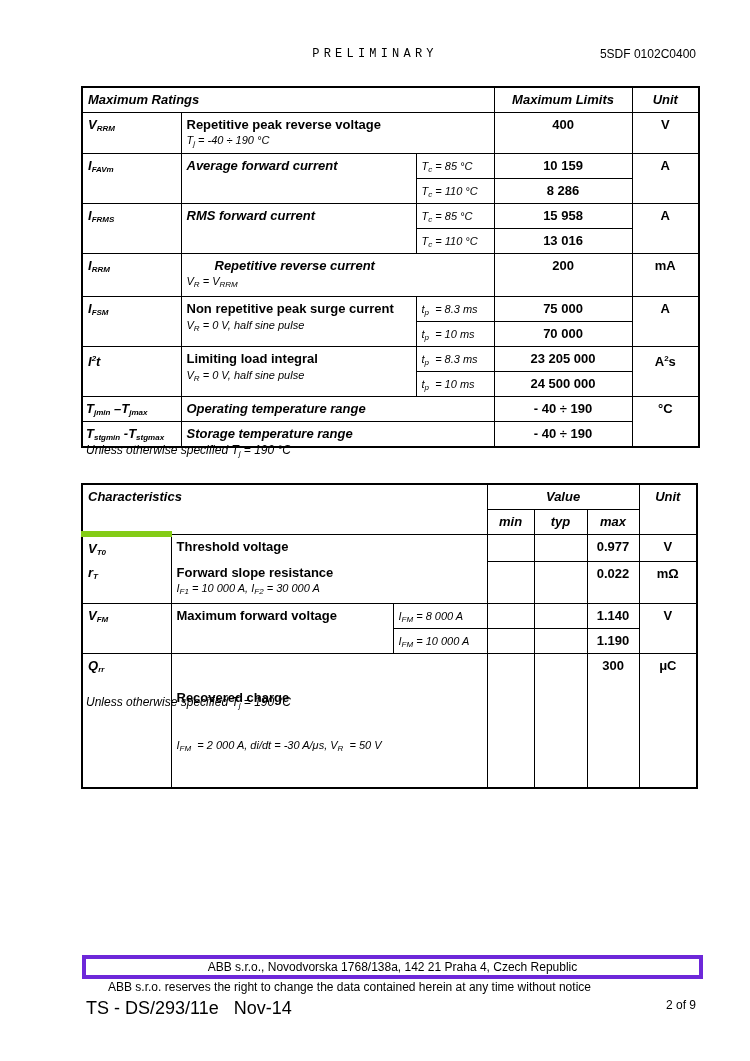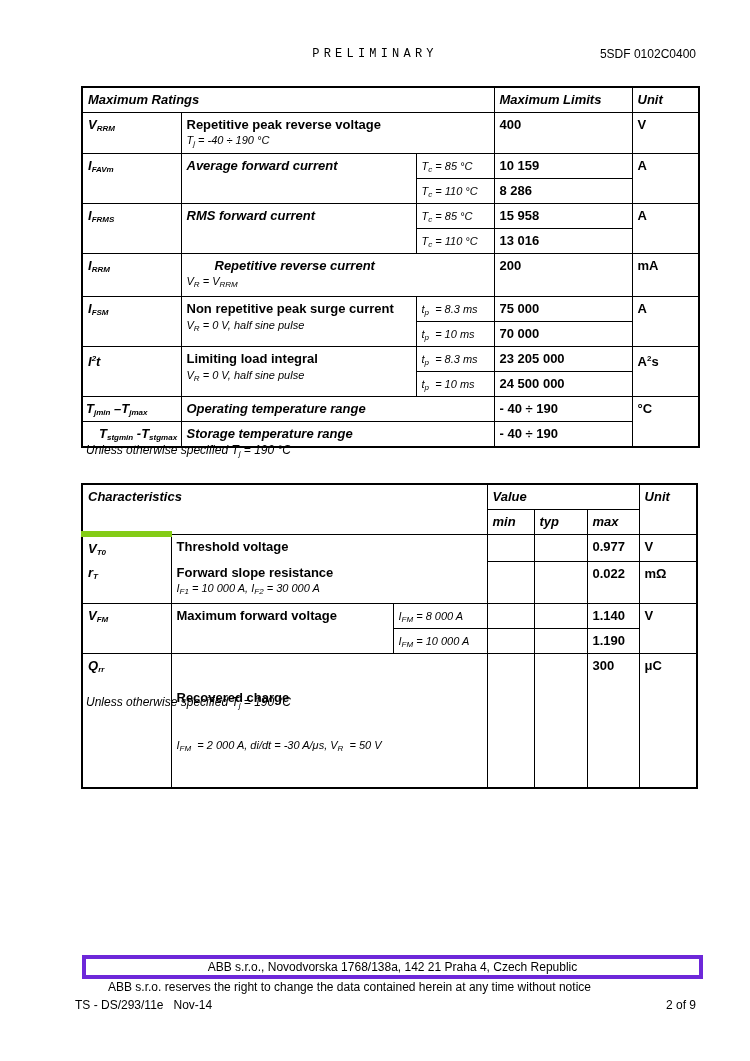--- a/index.html
+++ b/index.html
@@ -7,33 +7,33 @@
          font-family:"Liberation Sans", sans-serif; color:#000; }
   .abs { position:absolute; }
   .hdr-title { top:47px; left:0; width:750px; text-align:center; font-size:12px; letter-spacing:4.2px;font-family:Liberation Mono, monospace; }
   .hdr-code { top:47px; right:54px; font-size:12px; }
 
   table.t { position:absolute; border-collapse:collapse; table-layout:fixed; font-size:13px; }
   table.t td { border:1px solid #000; padding:0 5px; vertical-align:top; line-height:16px; overflow:hidden; white-space:nowrap; }
   table.t { border:2px solid #000; }
   .b { font-weight:bold; }
   .bi { font-weight:bold; font-style:italic;margin-left:28px; }
-  .c { text-align:left; }
+  .c { text-align:center; }
   .sub { font-size:8px; vertical-align:-2px; font-style:italic; }
   .sup { font-size:8px; vertical-align:5px; }
   .cond { font-size:11px; font-style:italic; line-height:13px; }
   .sym { font-weight:bold; font-style:italic; font-size:13px; }
   .pt { padding-top:4px !important; }
   .nb-b { border-bottom:none !important; }
   .nb-t { border-top:none !important; }
 
   .note { font-size:12px; font-style:italic; }
   .footer-box { left:82px; top:955px; width:613px; height:16px; border:4px solid #6d28d9; text-align:center; font-size:12px; line-height:16px; }
   .footer-line { top:980px; left:0; width:699px; text-align:center; font-size:12px; }
-  .footer-left { top:998px; left:75px; font-size:12px; }
+  .footer-left { top:998px; left:86px; font-size:18px; }
   .footer-right { top:998px; right:54px; font-size:12px; }
 </style>
 </head>
 <body>
 
 <div class="abs hdr-title">PRELIMINARY</div>
 <div class="abs hdr-code">5SDF 0102C0400</div>
 
 <table class="t" style="left:81px; top:86px; width:617px;">
   <colgroup>
@@ -125,21 +125,21 @@
   </tr>
 
   <tr style="height:25px">
     <td class="sym pt" style="padding-left:3px"><span>T</span><span class="sub">jmin</span><span> –T</span><span class="sub">jmax</span></td>
     <td colspan="2" class="bi pt">Operating temperature range</td>
     <td class="b c pt">- 40 ÷ 190</td>
     <td rowspan="2" class="b c pt">°C</td>
   </tr>
 
   <tr style="height:24px">
-    <td class="sym pt" style="padding-left:16px"><span>T</span><span class="sub">stgmin</span><span> -T</span><span class="sub">stgmax</span></td>
+    <td class="sym pt" style="padding-left:3px"><span>T</span><span class="sub">stgmin</span><span> -T</span><span class="sub">stgmax</span></td>
     <td colspan="2" class="bi pt">Storage temperature range</td>
     <td class="b c pt">- 40 ÷ 190</td>
   </tr>
 </tbody>
   </table>
 <div class="abs note" style="left:86px; top:443px;"><span>Unless otherwise specified T</span><span class="sub">j</span><span> = 190 °C</span></div>
 
 <table class="t" style="left:81px; top:483px; width:617px;">
   <colgroup>
       <col style="width:89px">

